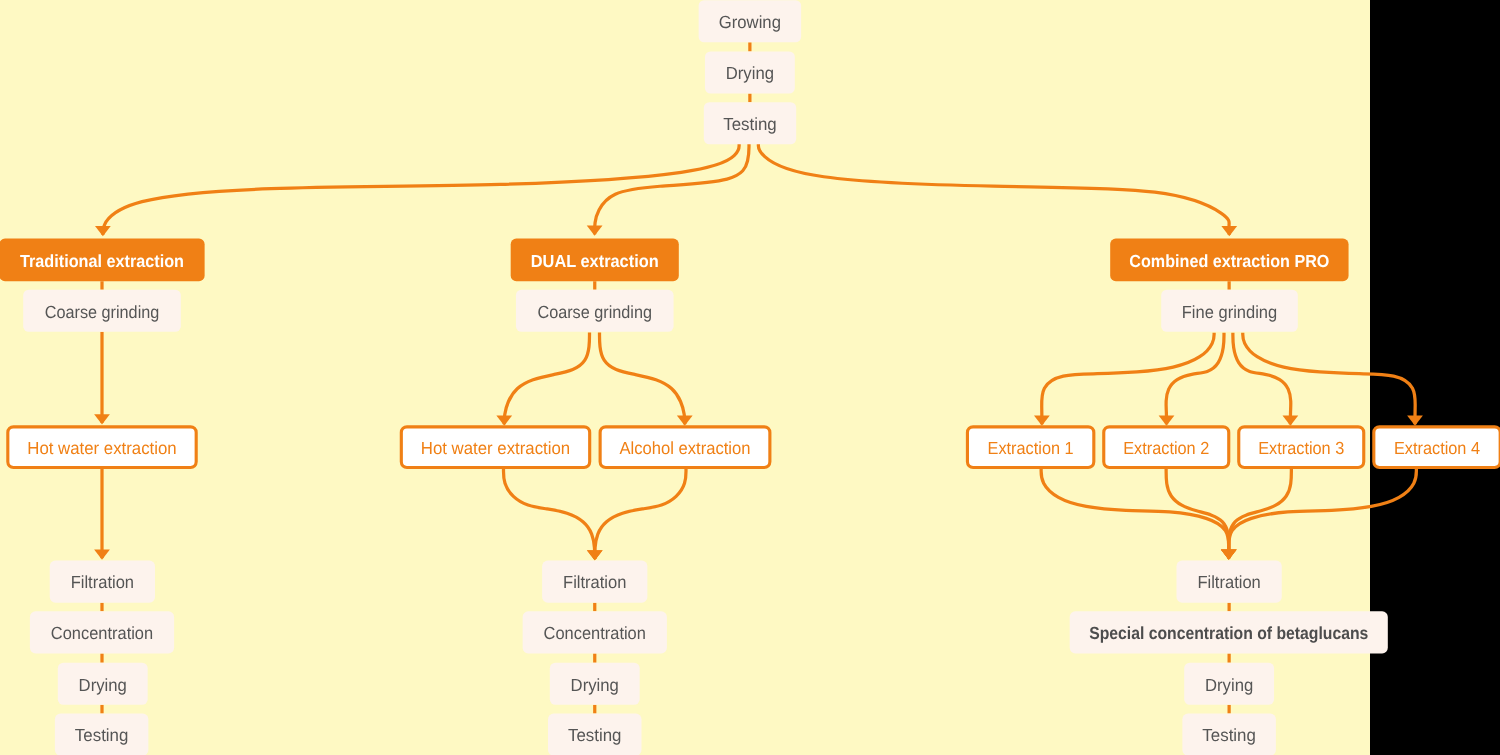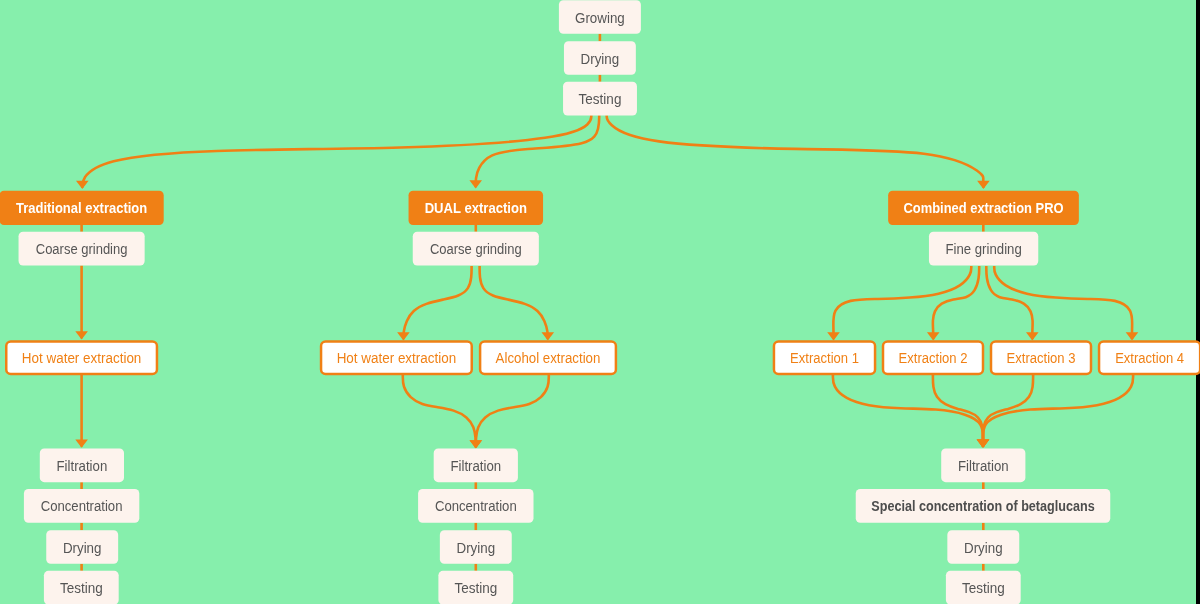--- a/index.html
+++ b/index.html
@@ -1,18 +1,18 @@
 <!DOCTYPE html>
 <html><head>
 <meta charset="utf-8">
 <title>Extraction process flowchart</title>
 <style>
   html,body{margin:0;padding:0;background:#000000;}
   body{width:1200px;height:604px;overflow:hidden;font-family:"Liberation Sans",sans-serif;}
-  #stage{position:relative;width:1196px;height:604px;background:#86efac;}
+  #stage{position:relative;width:1096px;height:604px;background:#fef9c3;}
   svg#flow{position:absolute;left:0;top:0;width:1200px;height:604px;display:block;}
   .edge{fill:none;stroke:#F08015;stroke-width:2.6;stroke-linecap:butt;}
   .arrowhead{fill:#F08015;}
   .n-soft{fill:#FDF3ED;}
   .n-accent{fill:#F08015;}
   .n-outline{fill:#FFFFFF;stroke:#F08015;stroke-width:2.5;}
   text.lbl{font-family:"Liberation Sans",sans-serif;font-size:14px;           text-anchor:middle;dominant-baseline:central;fill:#555555;}
   text.t-accent{fill:#FFFFFF;font-weight:bold;}
   text.t-outline{fill:#F08015;}
   text.t-bold{font-weight:bold;fill:#4d4d4d;}

